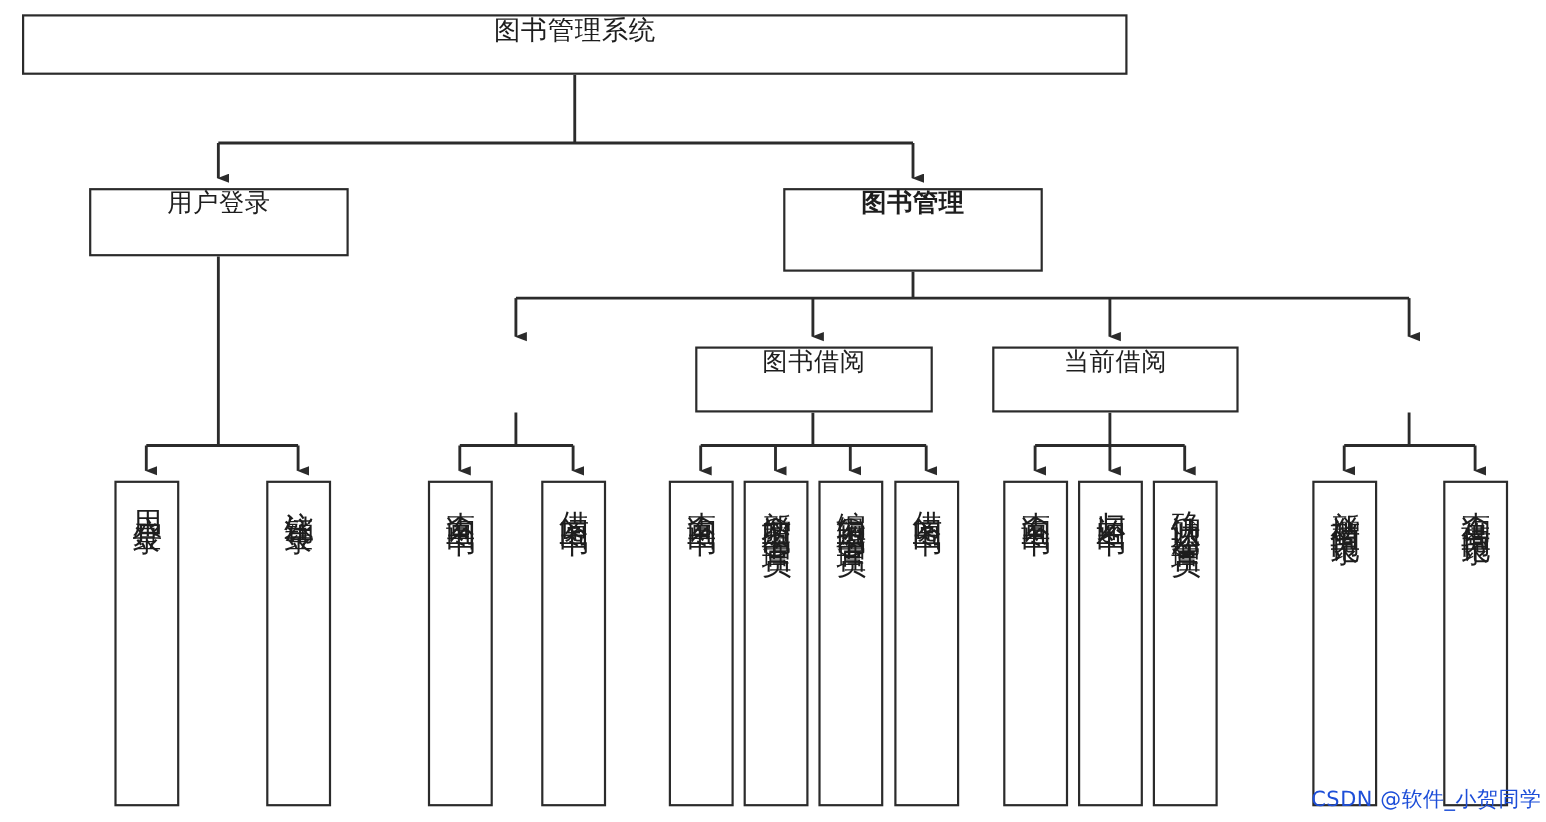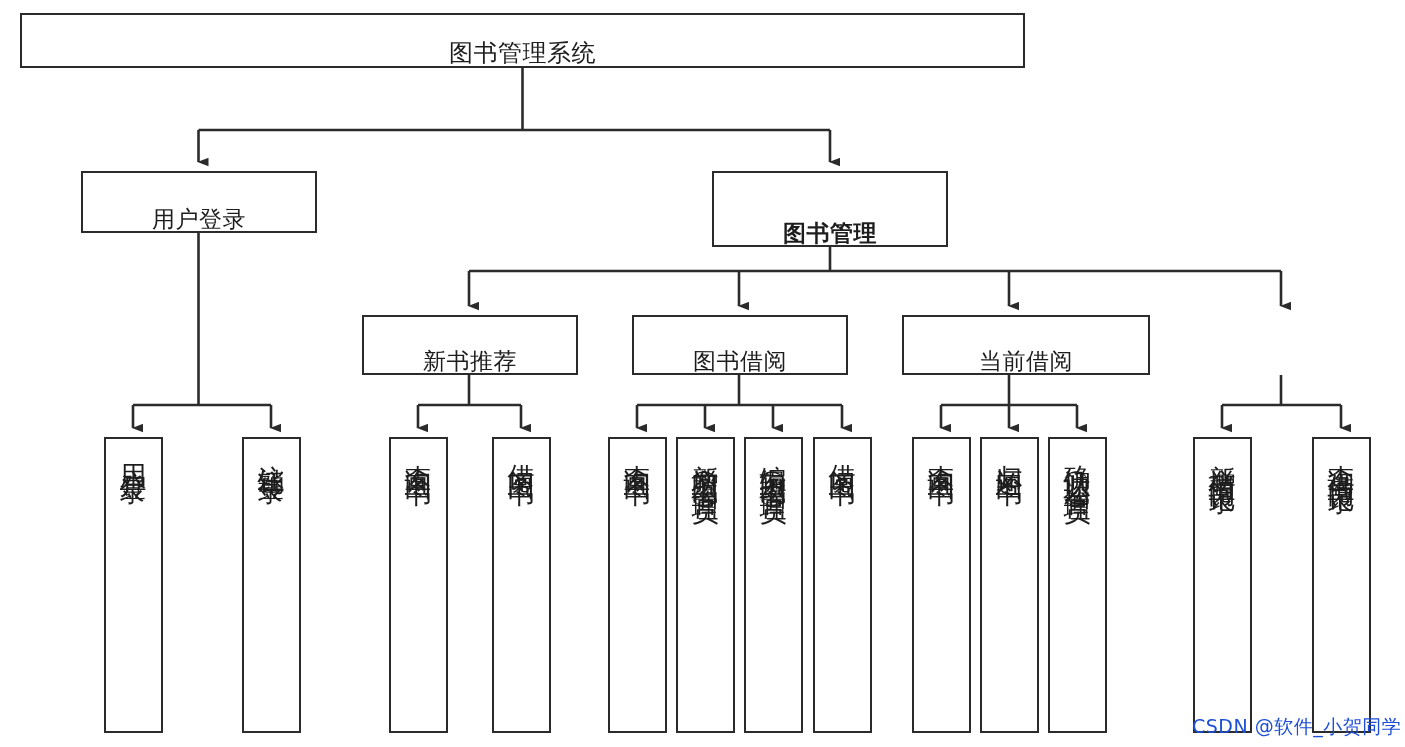--- a/index.html
+++ b/index.html
@@ -26,21 +26,21 @@
     width: 1405px;
     height: 747px;
     display: block;
   }
   .node-box {
     position: absolute;
     box-sizing: border-box;
     border: 2px solid #2b2b2b;
     background: #ffffff;
     display: flex;
-    align-items: flex-end;
+    align-items: flex-start;
     justify-content: center;
     color: #1d1d1d;
   }
   .node-label {
     font-family: "DejaVu Sans", "Liberation Sans", sans-serif;
     white-space: pre;
     line-height: 1.05;
     text-align: center;
   }
   .node-h .node-label {
@@ -145,27 +145,24 @@
     <span class="node-label">图书管理系统</span>
   </div>
 
   <div class="node-box node-h" style="left:81px; top:171px; width:236px; height:62px;">
     <span class="node-label">用户登录</span>
   </div>
   <div class="node-box node-h" style="left:712px; top:171px; width:236px; height:76px;font-weight:bold;">
     <span class="node-label">图书管理</span>
   </div>
 
-  <div class="node-box node-h" style="left:362px; top:315px; width:216px; height:60px;">
-    <span class="node-label">新书推荐</span>
-  </div>
   <div class="node-box node-h" style="left:632px; top:315px; width:216px; height:60px;">
     <span class="node-label">图书借阅</span>
   </div>
-  <div class="node-box node-h" style="left:902px; top:315px; width:248px; height:60px;">
+  <div class="node-box node-h" style="left:902px; top:315px; width:224px; height:60px;">
     <span class="node-label">当前借阅</span>
   </div>
 
   <div class="node-box node-v" style="left:104px; top:437px; width:59px; height:296px;">
     <span class="node-label">用户登录</span>
   </div>
   <div class="node-box node-v" style="left:242px; top:437px; width:59px; height:296px;">
     <span class="node-label">注销登录</span>
   </div>
 

